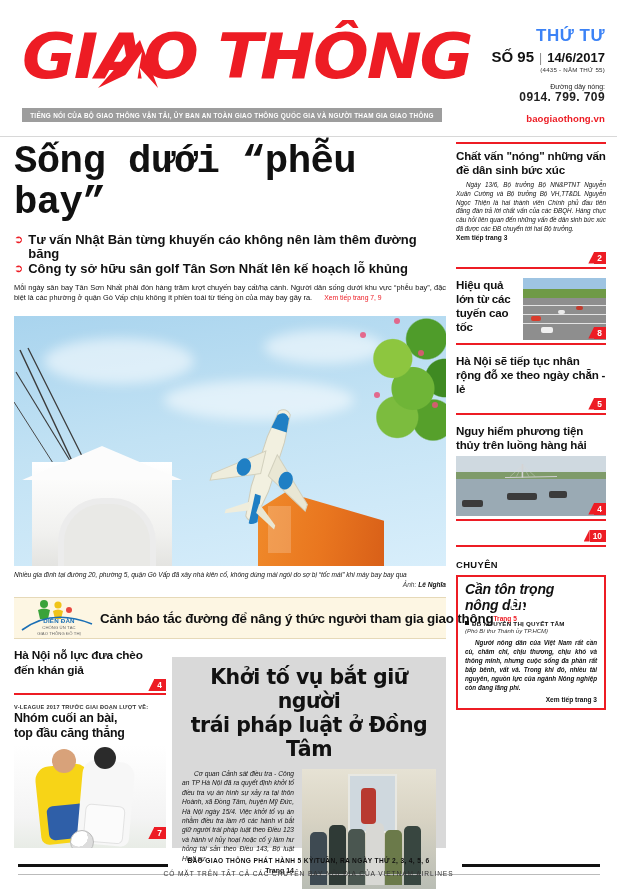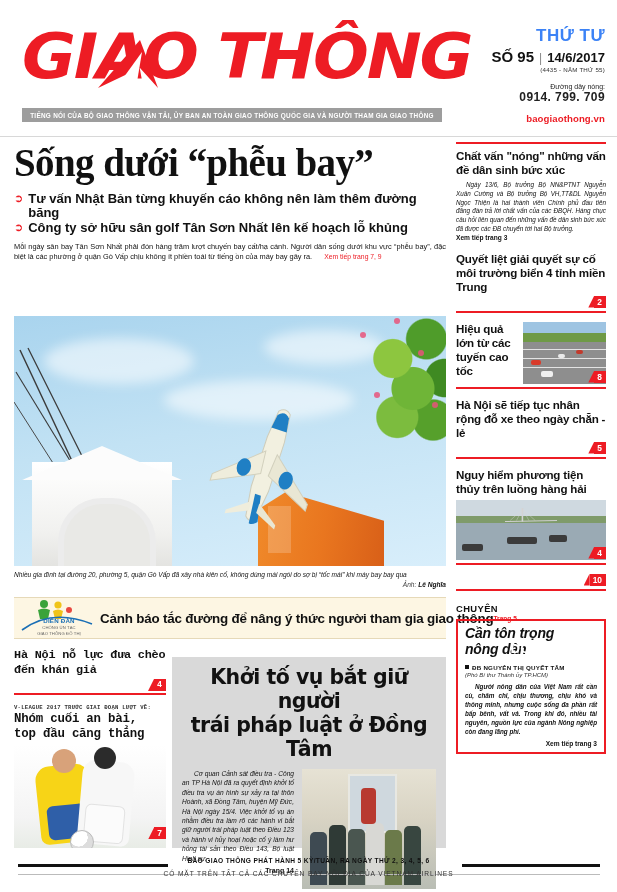--- a/index.html
+++ b/index.html
@@ -42,21 +42,21 @@
   .mr-year{font-size:6.2px;color:#333;margin-top:1px;letter-spacing:.2px;}
   .mr-hot{font-size:7px;color:#222;margin-top:9px;line-height:10px;}
   .mr-hot b{font-size:12px;letter-spacing:.4px;}
   .mr-web{margin-top:9px;color:#ED1C24;font-weight:bold;font-size:9.6px;letter-spacing:.1px;}
 
   .mast-rule{position:absolute;left:0;top:136px;width:617px;height:0;border-top:1px solid #d8d8d8;}
 
   
   .lead{position:absolute;left:14px;top:142px;width:432px;}
   .lead h1{
-    margin:0;font-family:Liberation Serif, serif;
+    margin:0;font-family:Liberation Mono, monospace;
     font-weight:bold;font-size:39px;line-height:41px;
     letter-spacing:-.6px;color:#111;
   }
   .lead h1 .l2{display:block;}
   .bullets{margin-top:9px;}
   .bullet{display:flex;align-items:flex-start;gap:5px;margin-bottom:2px;}
   .bullet .arw{color:#ED1C24;font-size:11px;line-height:13px;flex:none;}
   .bullet .btx{font-size:13px;font-weight:bold;line-height:13.5px;color:#111;}
   .lead-body{
     margin-top:7px;font-size:7.4px;line-height:10.4px;color:#111;text-align:justify;
@@ -121,21 +121,21 @@
   }
   .fl-1{color:#1a6fb5;font-weight:bold;font-size:6.2px;letter-spacing:.2px;}
   .fl-2{color:#666;font-size:4.2px;letter-spacing:.1px;display:block;margin-top:1.5px;}
   .fl-3{color:#666;font-size:4.2px;letter-spacing:.1px;display:block;}
   .forum-title{
     flex:1;font-size:13.4px;font-weight:bold;color:#111;letter-spacing:-.2px;white-space:nowrap;
   }
   .forum-page{font-size:6.6px;font-weight:bold;color:#ED1C24;padding-right:4px;white-space:nowrap;}
 
   
-  .bl{position:absolute;left:14px;top:648px;width:152px;font-family:Liberation Mono, monospace;}
+  .bl{position:absolute;left:14px;top:648px;width:152px;}
   .bl-h1{font-size:11.8px;font-weight:bold;line-height:14.5px;letter-spacing:-.2px;color:#111;}
   .pagetag{
     display:inline-block;position:relative;background:#ED1C24;color:#fff;
     font-size:8.4px;font-weight:bold;padding:1px 4px 1px 3px;line-height:10px;
   }
   .pagetag:before{
     content:"";position:absolute;left:-6px;top:0;width:6px;height:100%;
     background:#ED1C24;clip-path:polygon(100% 0,100% 100%,0 100%);
   }
   .tagrow{display:flex;justify-content:flex-end;margin-top:2px;}
@@ -398,21 +398,20 @@
 
     <div class="side-box">
       <div class="sb-h">Chất vấn "nóng" những vấn đề dân sinh bức xúc</div>
       <div class="sb-body">
         <span class="ind">Ngày 13/6, Bộ trưởng Bộ NN&amp;PTNT Nguyễn Xuân Cường và Bộ trưởng Bộ VH,TT&amp;DL Nguyễn Ngọc Thiện là hai thành viên Chính phủ đầu tiên đăng đàn trả lời chất vấn của các ĐBQH. Hàng chục câu hỏi liên quan đến những vấn đề dân sinh bức xúc đã được các ĐB chuyển tới hai Bộ trưởng.</span>
         <span class="pg">Xem tiếp trang 3</span>
       </div>
     </div>
 
     <div style="margin-bottom:9px;">
-      <div class="sb-h">Quyết liệt giải quyết sự cố môi trường biển 4 tỉnh miền Trung</div>
       <div class="tagrow">
         <span class="pagetag">2</span>
       </div>
       <div class="sb-rule"></div>
     </div>
 
     <div style="margin-bottom:9px;">
       <div class="sb-flex">
         <div class="sb-h">Hiệu quả lớn từ các tuyến cao tốc</div>
         <div class="sb-thumb">

